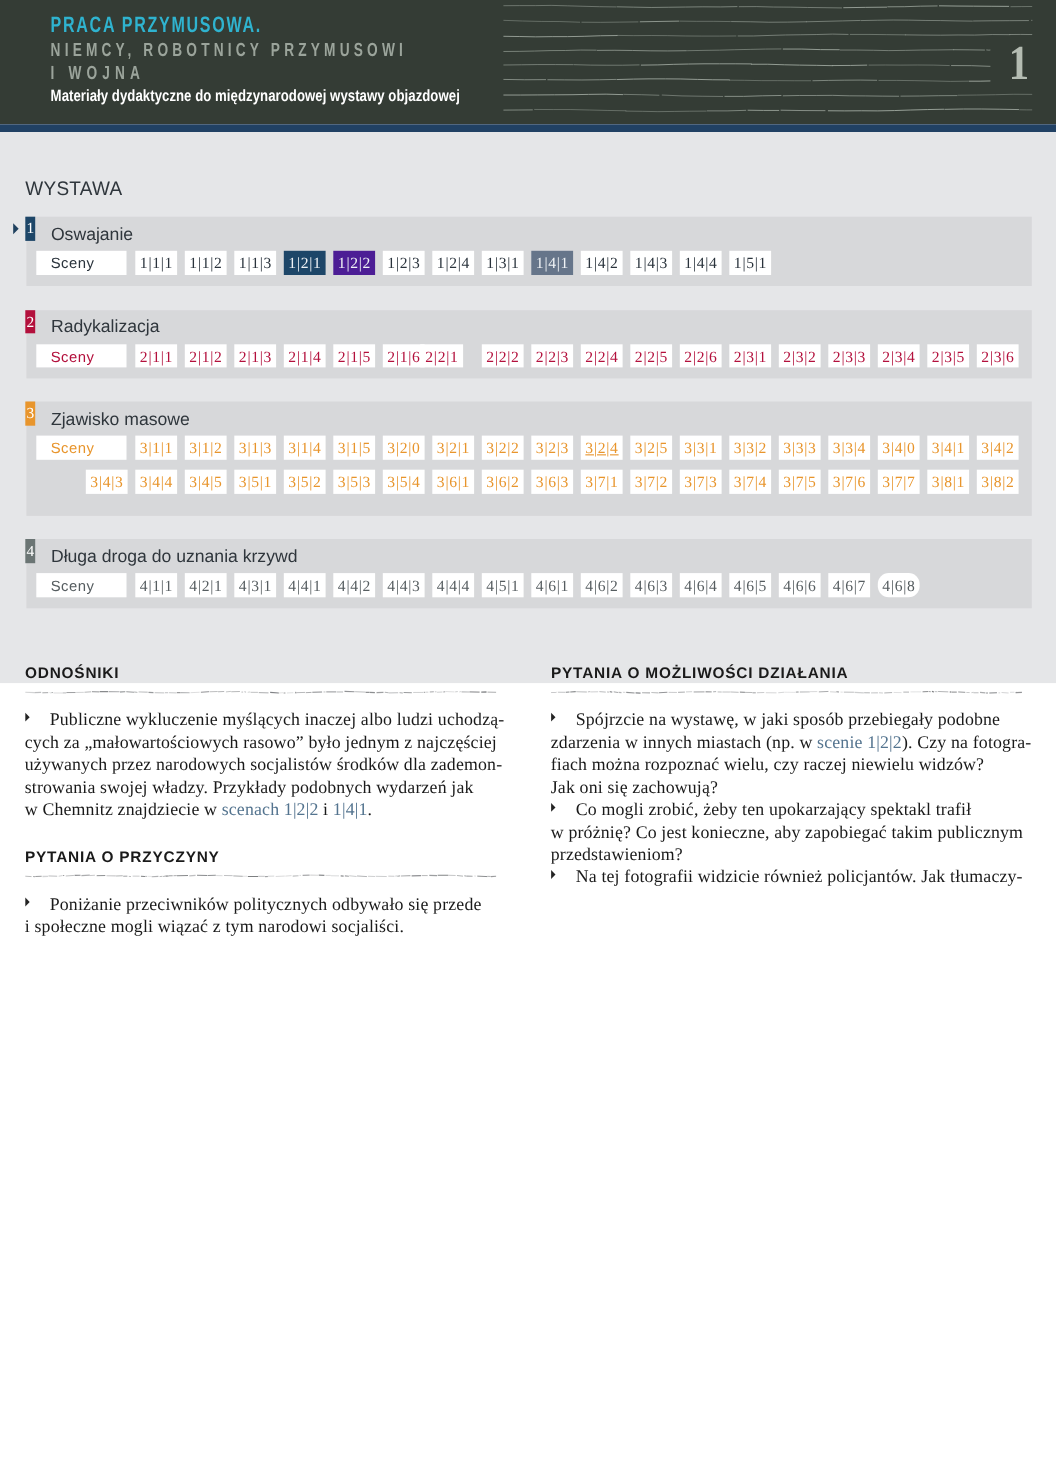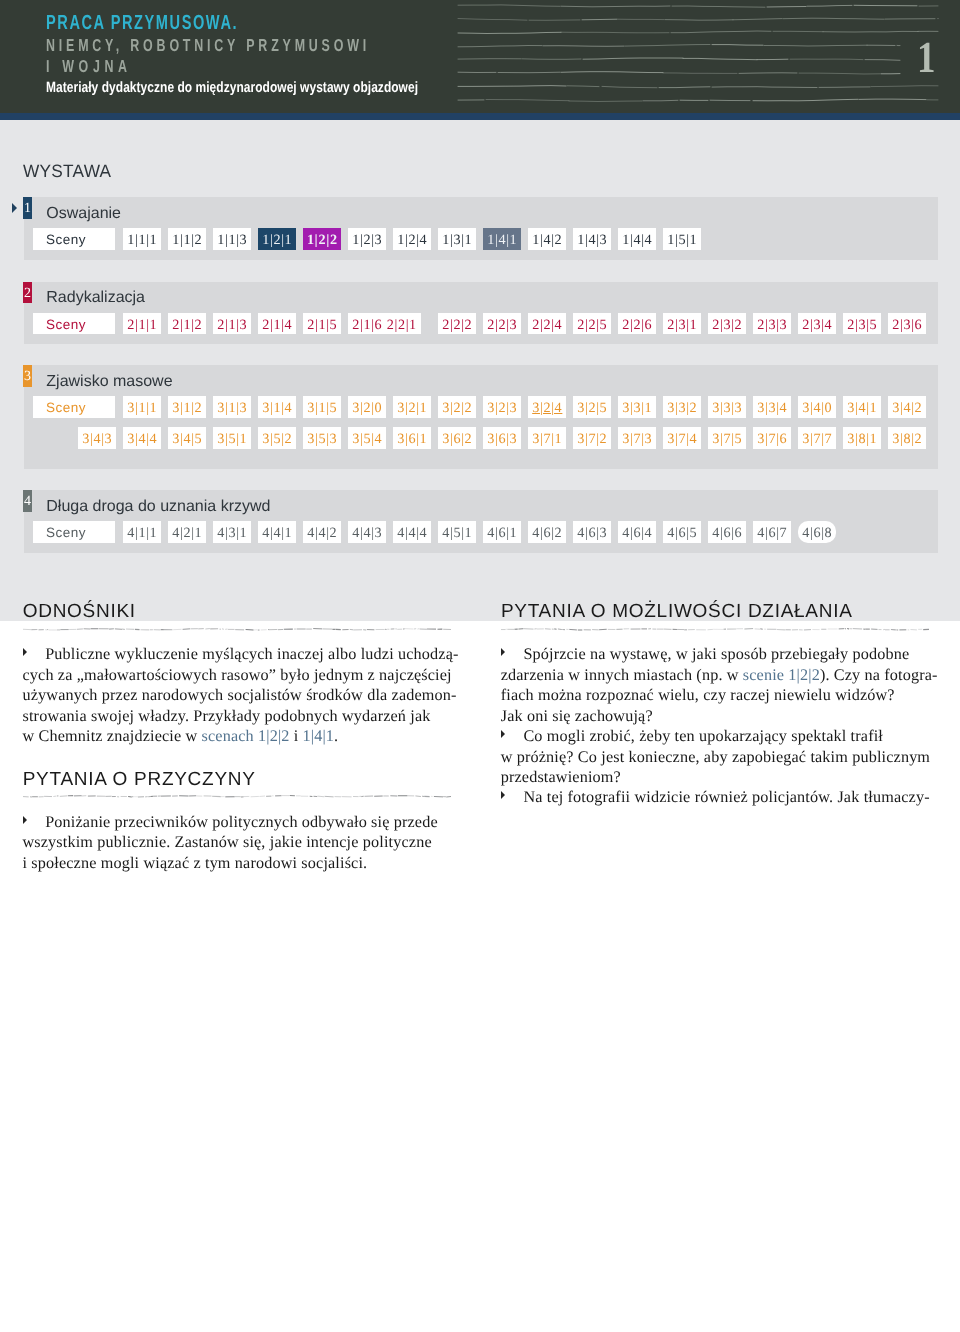--- a/index.html
+++ b/index.html
@@ -27,21 +27,21 @@
   .arrow{position:absolute;left:-12.3px;top:5.8px;width:0;height:0;border-left:5.8px solid #20415f;border-top:5.4px solid transparent;border-bottom:5.4px solid transparent;}
   .band-title{position:absolute;left:22.3px;top:10.6px;font-size:16px;line-height:11.3px;color:#2f363c;white-space:nowrap;letter-spacing:0;}
 
   .cell{position:absolute;width:38.9px;height:21.8px;line-height:24.5px;text-align:center;font-size:14.2px;font-family:"Liberation Serif",serif;background:#ffffff;letter-spacing:0.65px;text-indent:0.65px;}
   .sceny{position:absolute;left:8.5px;width:82.5px;height:21.8px;line-height:24.6px;font-size:13.5px;letter-spacing:0.45px;font-family:"Liberation Sans",sans-serif;background:#ffffff;padding-left:13.6px;box-sizing:border-box;}
 
   
   .col{position:absolute;width:428px;}
   .col-l{left:22.5px;top:605.4px;}
   .col-r{left:500.7px;top:605.4px;}
-  .sect-h{font-size:19px;font-weight:normal;letter-spacing:0.72px;color:#1a1a1a;margin:0;line-height:13px;padding-left:0.2px;}
+  .sect-h{font-size:14px;font-weight:bold;letter-spacing:0.72px;color:#1a1a1a;margin:0;line-height:13px;padding-left:0.2px;}
   .h2{margin-top:26.4px;}
   .rule{display:block;width:428px;height:5px;margin:8.4px 0 0 0;overflow:visible;}
   .body{font-family:"Liberation Serif",serif;font-size:16.2px;letter-spacing:0.15px;line-height:20.4px;color:#1a1a1a;margin-top:12.7px;}
   .tline{white-space:nowrap;}
   .para{}
   .ref{color:#54748f;}
   .tri{display:inline-block;width:0;height:0;border-left:4.6px solid #242424;border-top:4.3px solid transparent;border-bottom:4.3px solid transparent;vertical-align:3px;margin-right:18.6px;margin-left:0.1px;}
 </style>
 </head>
 <body>
@@ -123,21 +123,21 @@
     <div id="bands">
         <div class="band" style="top: 77px; height: 63px;">
           <div class="arrow"></div>
           <div class="badge" style="background: rgb(29, 70, 104);">1</div>
           <div class="band-title">Oswajanie</div>
           <div class="sceny" style="top: 31.1px; color: rgb(42, 51, 60);">Sceny</div>
           <div class="cell" style="left: 98.5px; top: 31.1px; color: rgb(42, 51, 60);">1|1|1</div>
           <div class="cell" style="left: 143.5px; top: 31.1px; color: rgb(42, 51, 60);">1|1|2</div>
           <div class="cell" style="left: 188.5px; top: 31.1px; color: rgb(42, 51, 60);">1|1|3</div>
           <div class="cell" style="left: 233.5px; top: 31.1px; color: rgb(238, 242, 245); background: rgb(29, 70, 104);">1|2|1</div>
-          <div class="cell" style="left: 278.5px; top: 31.1px; color: rgb(240, 243, 246); background: #a21caf; font-weight: bold;">1|2|2</div>
+          <div class="cell" style="left: 278.5px; top: 31.1px; color: rgb(240, 243, 246); background: #4c1d95;">1|2|2</div>
           <div class="cell" style="left: 323.5px; top: 31.1px; color: rgb(42, 51, 60);">1|2|3</div>
           <div class="cell" style="left: 368.5px; top: 31.1px; color: rgb(42, 51, 60);">1|2|4</div>
           <div class="cell" style="left: 413.5px; top: 31.1px; color: rgb(42, 51, 60);">1|3|1</div>
           <div class="cell" style="left: 458.5px; top: 31.1px; color: rgb(240, 243, 246); background: rgb(102, 117, 138);">1|4|1</div>
           <div class="cell" style="left: 503.5px; top: 31.1px; color: rgb(42, 51, 60);">1|4|2</div>
           <div class="cell" style="left: 548.5px; top: 31.1px; color: rgb(42, 51, 60);">1|4|3</div>
           <div class="cell" style="left: 593.5px; top: 31.1px; color: rgb(42, 51, 60);">1|4|4</div>
           <div class="cell" style="left: 638.5px; top: 31.1px; color: rgb(42, 51, 60);">1|5|1</div>
         </div>
         <div class="band" style="top: 161.5px; height: 62.5px;">
@@ -378,21 +378,20 @@
         <path d="M399.1,2.19L401.2,2.48" stroke="#7b7d80" stroke-width="0.73" opacity="0.89" fill="none"></path>
         <path d="M401.3,2.42L406.6,2.59" stroke="#7b7d80" stroke-width="1.12" opacity="0.68" fill="none"></path>
         <path d="M408.1,2.34L409.6,2.47" stroke="#7b7d80" stroke-width="0.72" opacity="0.32" fill="none"></path>
         <path d="M410.9,2.47L420.0,2.89" stroke="#7b7d80" stroke-width="0.85" opacity="0.94" fill="none"></path>
         <path d="M420.1,2.63L423.1,2.78" stroke="#7b7d80" stroke-width="0.75" opacity="0.72" fill="none"></path>
         <path d="M423.3,2.91L428.0,2.58" stroke="#7b7d80" stroke-width="1.06" opacity="0.77" fill="none"></path>
       </svg>
     <div class="body">
         <div class="para">
           <div class="tline"><span class="tri"></span><span>Poniżanie przeciwników politycznych odbywało się przede</span></div>
-          <div class="tline"><span>wszystkim publicznie. Zastanów się, jakie intencje polityczne</span></div>
           <div class="tline"><span>i społeczne mogli wiązać z tym narodowi socjaliści.</span></div>
         </div>
       </div>
   </div>
 
   <div class="col col-r">
     <div class="sect-h">PYTANIA O MOŻLIWOŚCI DZIAŁANIA</div>
     <svg class="rule" viewBox="0 0 428 5" preserveAspectRatio="none">
         <path d="M0.0,2.56L4.4,2.54" stroke="#7b7d80" stroke-width="0.55" opacity="0.69" fill="none"></path>
         <path d="M4.6,2.38L5.6,2.22" stroke="#7b7d80" stroke-width="0.72" opacity="0.39" fill="none"></path>

